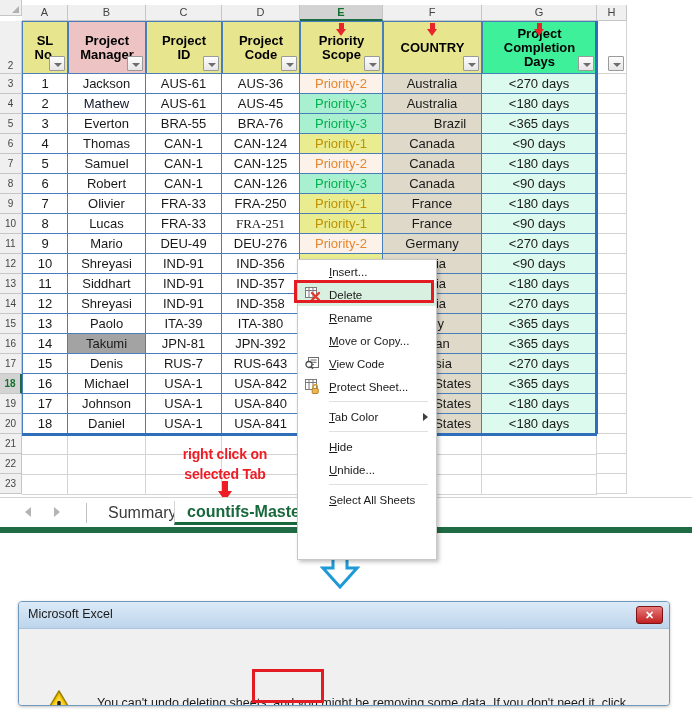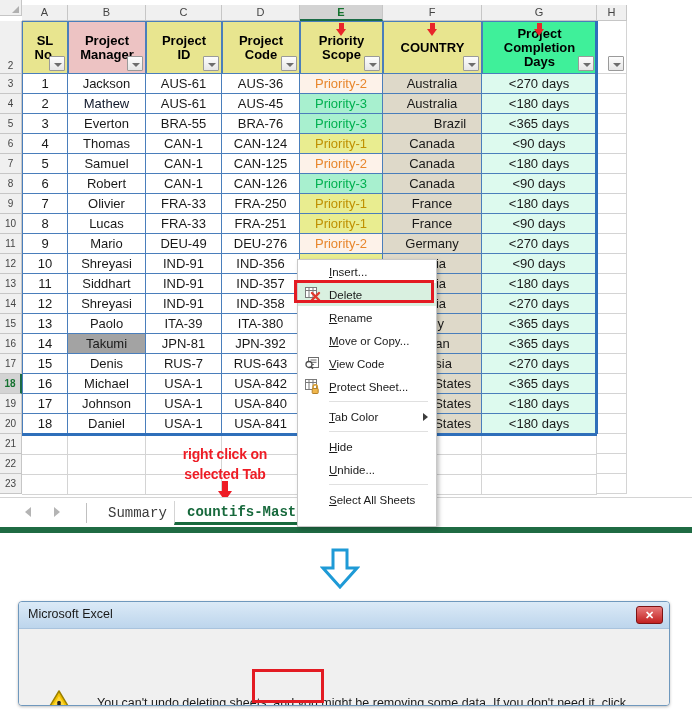--- a/index.html
+++ b/index.html
@@ -82,21 +82,21 @@
     position: absolute; color: #ee1c25; font-weight: bold; font-size: 14px;
     text-align: center; line-height: 20px; letter-spacing: -0.2px;
   }
   .annot-arrow { position: absolute; width: 14px; height: 20px; }
   .annot-arrow .stem { position: absolute; left: 4px; top: 0; width: 6px; height: 11px; background: #ee1c25; }
   .annot-arrow .head { position: absolute; left: 0; top: 10px; width: 0; height: 0;
     border-left: 7px solid transparent; border-right: 7px solid transparent; border-top: 10px solid #ee1c25; }
 
   
   #ctxmenu {
-    position: absolute; left: 297px; top: 259px; width: 140px; height: 268px;
+    position: absolute; left: 297px; top: 259px; width: 140px; height: 301px;
     background: #ffffff; border: 1px solid #c8c8c8;
     box-shadow: 2px 2px 4px rgba(0,0,0,0.25);
     font-size: 11.5px; color: #1a1a1a; z-index: 40;
   }
   .mi { position: relative; height: 23px; display: flex; align-items: center; padding-left: 31px; cursor: default; }
   .mi .lbl { font-size: 11.5px; }
   .mi .lbl u { text-decoration: underline; }
   .mi.hl { background: #d9f0e0; }
   .mi-sep { height: 1px; background: #e0e0e0; margin: 3px 8px 3px 31px; }
   .mi-icon { position: absolute; left: 7px; top: 4px; width: 16px; height: 15px; }
@@ -106,23 +106,22 @@
     position: absolute; left: -4px; top: -4px; width: 140px; height: 23px;
     border: 3px solid #e31b23; z-index: 45; pointer-events: none;
   }
 
   
   #tabbar { position: absolute; left: 0; top: 497px; width: 692px; height: 30px; background: #fff; border-top: 1px solid #d4d4d4; }
   .nav-arrow { position: absolute; top: 9px; width: 0; height: 0; }
   .tab {
     position: absolute; top: 3px; height: 24px;
     display: flex; align-items: center; justify-content: center;
-    font-size: 14px; color: #3c3c3c; padding: 0 12px;
+    font-size: 16px; color: #3c3c3c; padding: 0 12px;
     border-right: 1px solid #d4d4d4;
-    font-family: Liberation Mono, monospace;
   }
   .tab.active { font-weight: bold; color: #17693c; background: #fff; border: 1px solid #d4d4d4; border-bottom: 3px solid #17693c; border-top: none; }
   .addsheet { position: absolute; top: 8px; width: 15px; height: 15px; border: 1px solid #8a8a8a; border-radius: 50%; }
   .addsheet:before { content:""; position:absolute; left:3px; top:6px; width:7px; height:1px; background:#5a5a5a; }
   .addsheet:after { content:""; position:absolute; left:6px; top:3px; width:1px; height:7px; background:#5a5a5a; }
   #statusbar { position: absolute; left: 0; top: 527px; width: 692px; height: 6px; background: #1f6b43; }
 
   
   #divider-arrow { position: absolute; left: 320px; top: 548px; width: 40px; height: 42px; }
 
@@ -319,21 +318,21 @@
         <div class="cell" style="left: 22px; top: 194px; width: 46px; height: 20px; background: rgb(255, 255, 255); color: rgb(26, 26, 26); border-left: 1px solid rgb(74, 126, 187);">7</div>
         <div class="cell" style="left: 68px; top: 194px; width: 78px; height: 20px; background: rgb(255, 255, 255); color: rgb(26, 26, 26);">Olivier</div>
         <div class="cell" style="left: 146px; top: 194px; width: 76px; height: 20px; background: rgb(255, 255, 255); color: rgb(26, 26, 26);">FRA-33</div>
         <div class="cell" style="left: 222px; top: 194px; width: 78px; height: 20px; background: rgb(255, 255, 255); color: rgb(26, 26, 26);">FRA-250</div>
         <div class="cell" style="left: 300px; top: 194px; width: 83px; height: 20px; background: rgb(233, 237, 144); color: rgb(191, 144, 0);">Priority-1</div>
         <div class="cell" style="left: 383px; top: 194px; width: 99px; height: 20px; background: rgb(222, 217, 201); color: rgb(26, 26, 26);">France</div>
         <div class="cell" style="left: 482px; top: 194px; width: 115px; height: 20px; background: rgb(221, 250, 238); color: rgb(26, 26, 26);">&lt;180 days</div>
         <div class="cell" style="left: 22px; top: 214px; width: 46px; height: 20px; background: rgb(255, 255, 255); color: rgb(26, 26, 26); border-left: 1px solid rgb(74, 126, 187);">8</div>
         <div class="cell" style="left: 68px; top: 214px; width: 78px; height: 20px; background: rgb(255, 255, 255); color: rgb(26, 26, 26);">Lucas</div>
         <div class="cell" style="left: 146px; top: 214px; width: 76px; height: 20px; background: rgb(255, 255, 255); color: rgb(26, 26, 26);">FRA-33</div>
-        <div class="cell" style="left: 222px; top: 214px; width: 78px; height: 20px; background: rgb(255, 255, 255); color: rgb(26, 26, 26);">FRA-251</div>
+        <div class="cell" style="left: 222px; top: 214px; width: 78px; height: 20px; background: rgb(255, 255, 255); color: rgb(26, 26, 26); font-family: Liberation Serif, serif;">FRA-251</div>
         <div class="cell" style="left: 300px; top: 214px; width: 83px; height: 20px; background: rgb(233, 237, 144); color: rgb(191, 144, 0);">Priority-1</div>
         <div class="cell" style="left: 383px; top: 214px; width: 99px; height: 20px; background: rgb(222, 217, 201); color: rgb(26, 26, 26);">France</div>
         <div class="cell" style="left: 482px; top: 214px; width: 115px; height: 20px; background: rgb(221, 250, 238); color: rgb(26, 26, 26);">&lt;90 days</div>
         <div class="cell" style="left: 22px; top: 234px; width: 46px; height: 20px; background: rgb(255, 255, 255); color: rgb(26, 26, 26); border-left: 1px solid rgb(74, 126, 187);">9</div>
         <div class="cell" style="left: 68px; top: 234px; width: 78px; height: 20px; background: rgb(255, 255, 255); color: rgb(26, 26, 26);">Mario</div>
         <div class="cell" style="left: 146px; top: 234px; width: 76px; height: 20px; background: rgb(255, 255, 255); color: rgb(26, 26, 26);">DEU-49</div>
         <div class="cell" style="left: 222px; top: 234px; width: 78px; height: 20px; background: rgb(255, 255, 255); color: rgb(26, 26, 26);">DEU-276</div>
         <div class="cell" style="left: 300px; top: 234px; width: 83px; height: 20px; background: rgb(253, 242, 233); color: rgb(232, 134, 44);">Priority-2</div>
         <div class="cell" style="left: 383px; top: 234px; width: 99px; height: 20px; background: rgb(222, 217, 201); color: rgb(26, 26, 26);">Germany</div>
         <div class="cell" style="left: 482px; top: 234px; width: 115px; height: 20px; background: rgb(221, 250, 238); color: rgb(26, 26, 26);">&lt;270 days</div>

